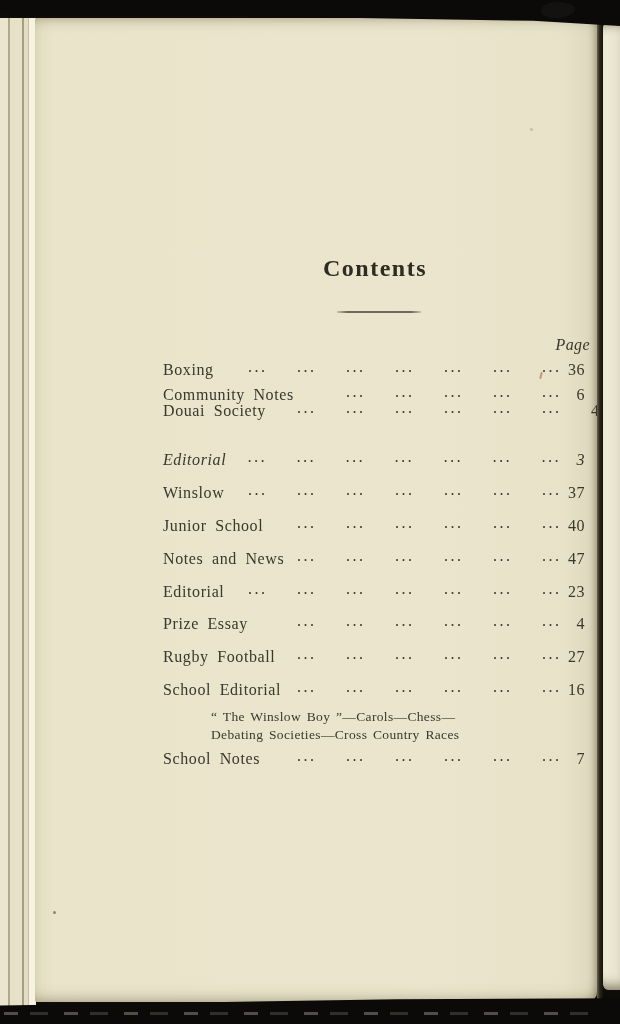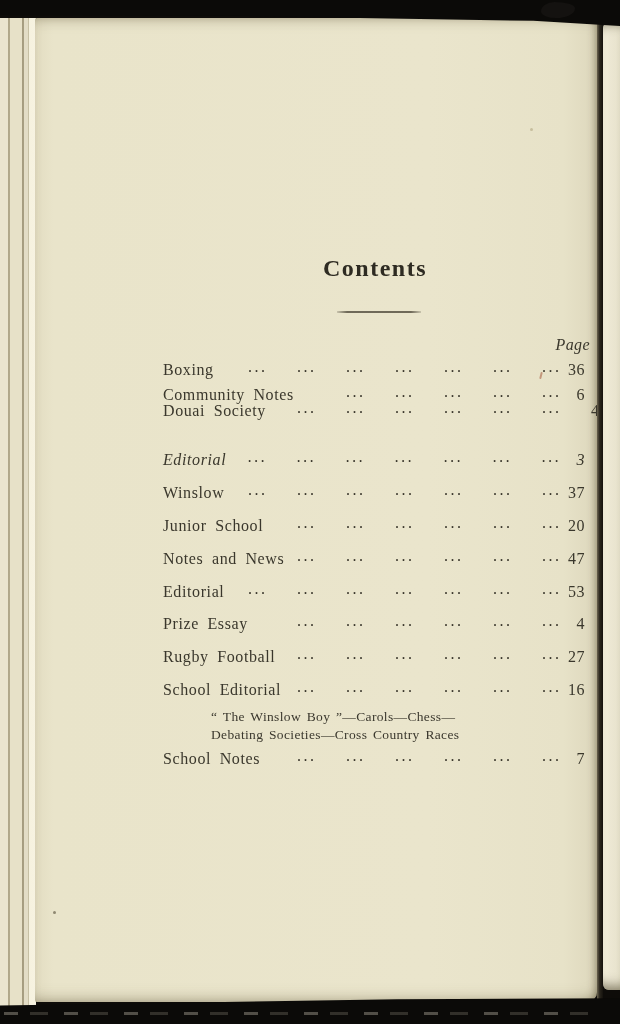--- a/index.html
+++ b/index.html
@@ -148,41 +148,41 @@
           <span class="toc-dots" style="left: 213px;">...</span>
           <span class="toc-dots" style="left: 262px;">...</span>
           <span class="toc-dots" style="left: 311px;">...</span>
           <span class="toc-dots" style="left: 360px;">...</span>
           <span class="toc-dots" style="left: 409px;">...</span>
           <span class="toc-dots" style="left: 458px;">...</span>
           <span class="toc-dots" style="left: 507px;">...</span>
         </div>
         <div class="toc-row" style="top: 499px;">
           <span class="toc-label">Junior School</span>
-          <span class="toc-num">20</span>
+          <span class="toc-num">40</span>
           <span class="toc-dots" style="left: 262px;">...</span>
           <span class="toc-dots" style="left: 311px;">...</span>
           <span class="toc-dots" style="left: 360px;">...</span>
           <span class="toc-dots" style="left: 409px;">...</span>
           <span class="toc-dots" style="left: 458px;">...</span>
           <span class="toc-dots" style="left: 507px;">...</span>
         </div>
         <div class="toc-row" style="top: 531.8px;">
           <span class="toc-label">Notes and News</span>
           <span class="toc-num">47</span>
           <span class="toc-dots" style="left: 262px;">...</span>
           <span class="toc-dots" style="left: 311px;">...</span>
           <span class="toc-dots" style="left: 360px;">...</span>
           <span class="toc-dots" style="left: 409px;">...</span>
           <span class="toc-dots" style="left: 458px;">...</span>
           <span class="toc-dots" style="left: 507px;">...</span>
         </div>
         <div class="toc-row" style="top: 564.6px;">
           <span class="toc-label">Editorial</span>
-          <span class="toc-num">53</span>
+          <span class="toc-num">23</span>
           <span class="toc-dots" style="left: 213px;">...</span>
           <span class="toc-dots" style="left: 262px;">...</span>
           <span class="toc-dots" style="left: 311px;">...</span>
           <span class="toc-dots" style="left: 360px;">...</span>
           <span class="toc-dots" style="left: 409px;">...</span>
           <span class="toc-dots" style="left: 458px;">...</span>
           <span class="toc-dots" style="left: 507px;">...</span>
         </div>
         <div class="toc-row" style="top: 597.4px;">
           <span class="toc-label">Prize Essay</span>

